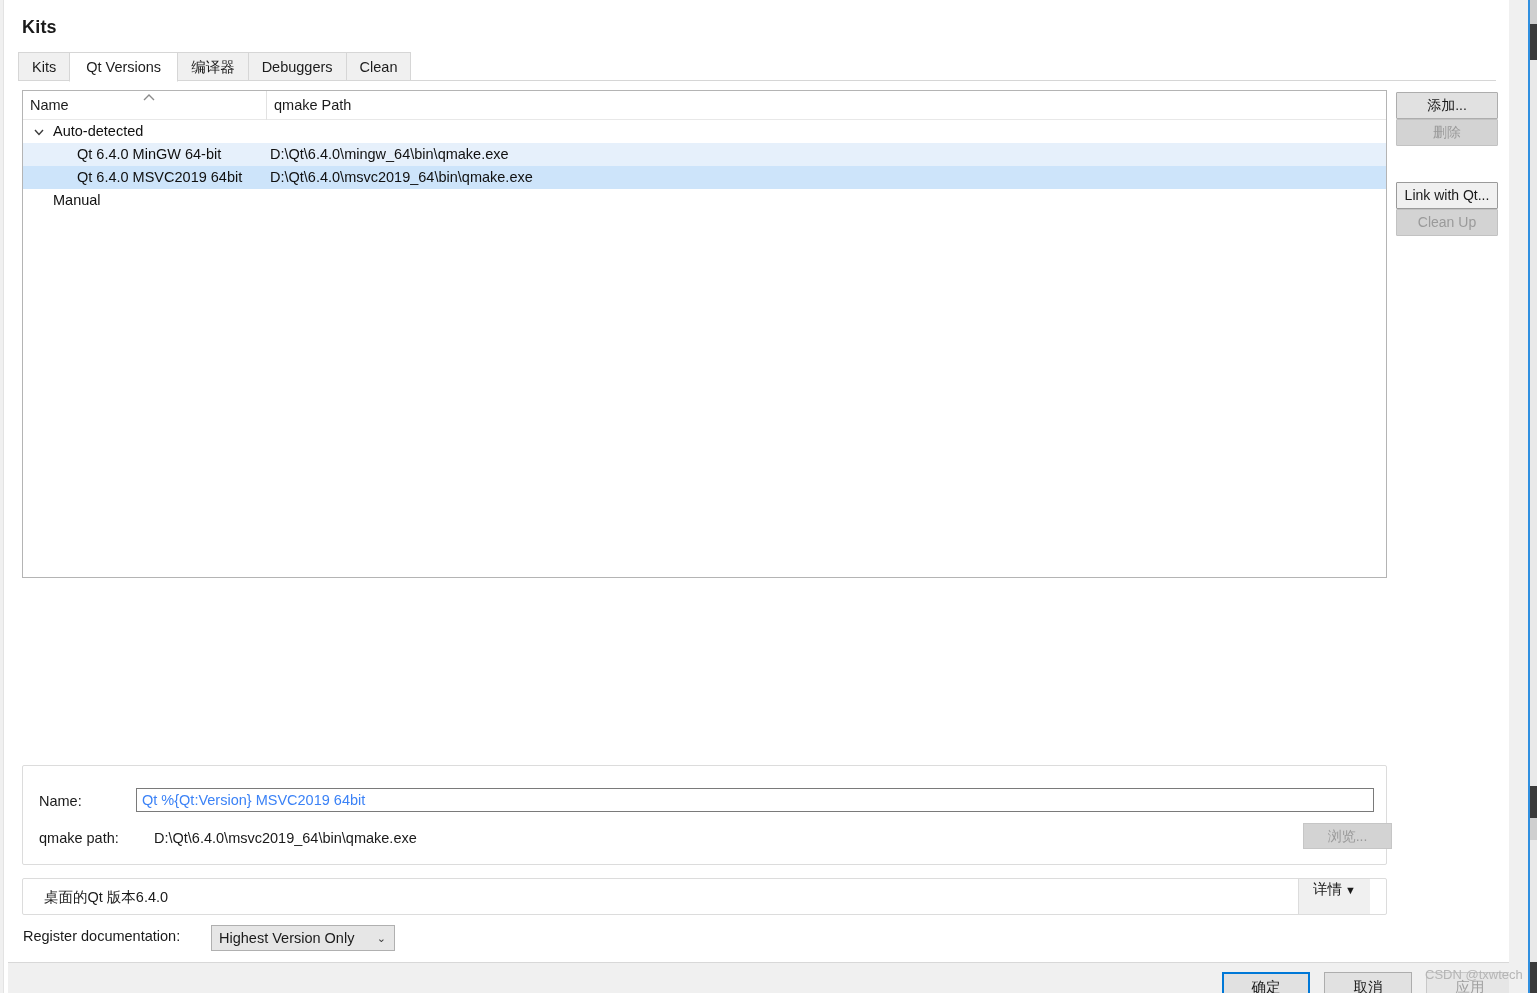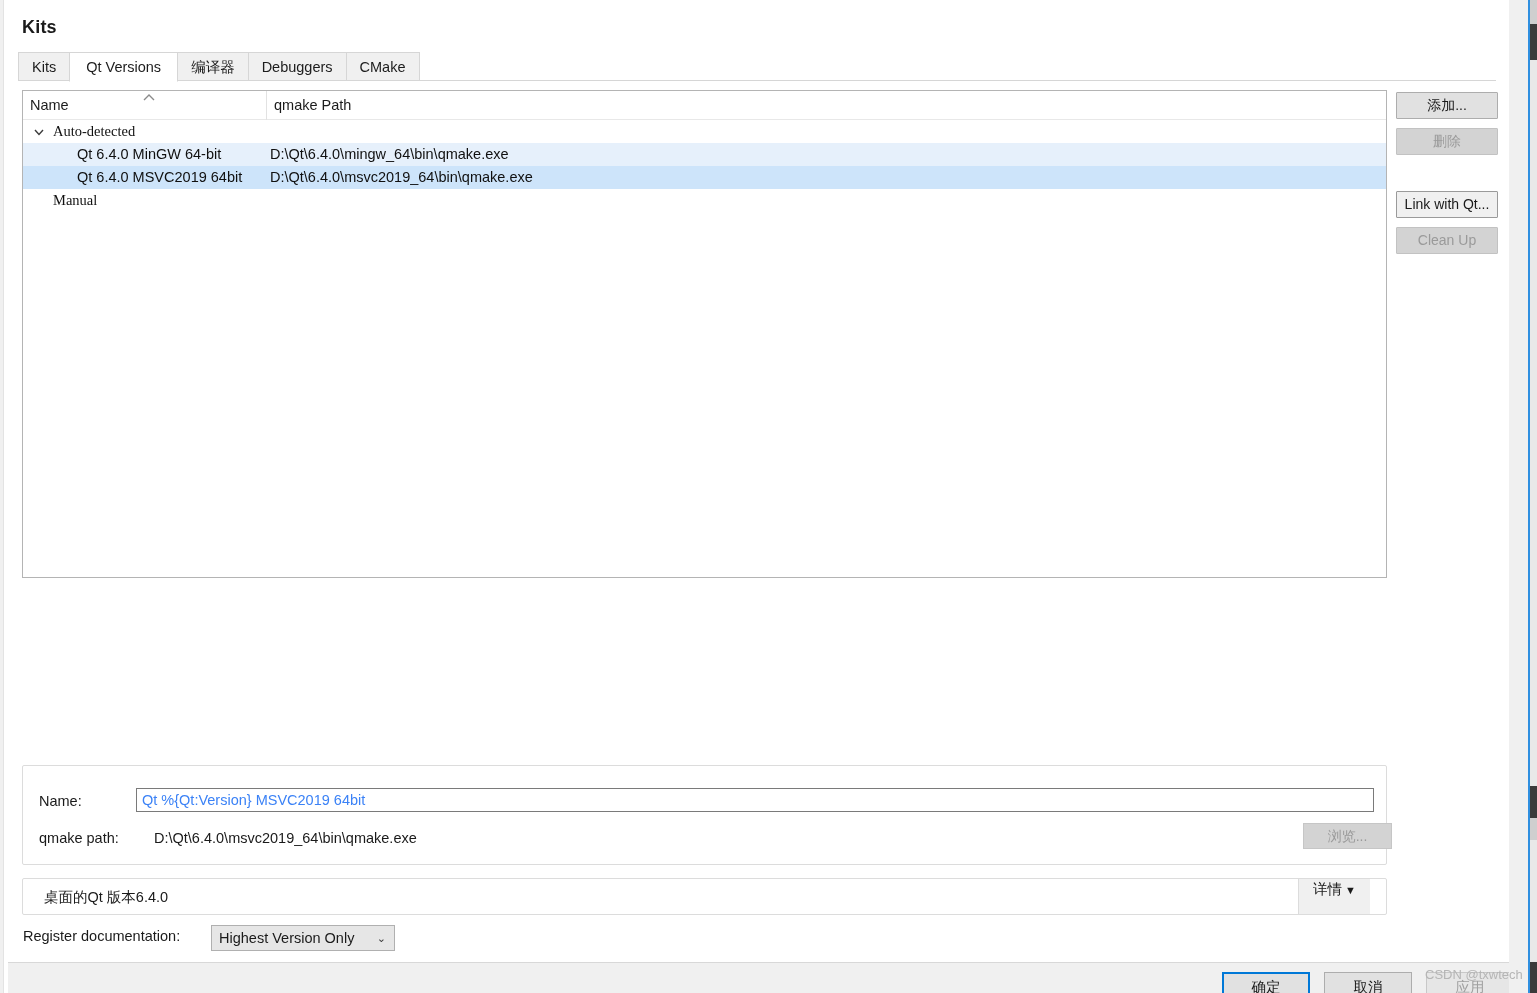--- a/index.html
+++ b/index.html
@@ -95,34 +95,34 @@
   .trow.selected{ background: #cde4fa; }
 
   .tw-chevron {
     position: absolute; left: 10px; top: 6px; width: 12px; height: 12px;
   }
   .tw-chevron svg { display: block; }
 
   .tcell-name { position: absolute; left: 0;   padding-left: 7px; }
   .tcell-path { position: absolute; left: 243px; padding-left: 4px; }
 
-  .lvl0 .tcell-name { padding-left: 30px; font-family: Liberation Serif, serif; }
+  .lvl0 .tcell-name { padding-left: 30px; }
   .lvl1 .tcell-name { padding-left: 54px; }
 
   
   .side-btns {
     position: absolute; left: 1392px; top: 92px; width: 102px;
   }
   .btn {
     display: block; width: 102px; height: 27px;
     font-size: 14px; color: #1a1a1a;
     background: #e1e1e1; border: 1px solid #adadad;
     border-radius: 1px;
     text-align: center; line-height: 25px;
-    margin-bottom: 9px; cursor: default;
+    cursor: default;
     font-family: "Liberation Sans", sans-serif;
     padding: 0;
   }
   .btn.disabled { color: #9a9a9a; background: #d3d3d3; border-color: #c2c2c2; }
   .btn.plain    { background: #f0f0f0; border: 1px solid #9a9a9a; }
   .btn.spacer-above { margin-top: 36px; }
 
   
   .detailbox {
     position: absolute; left: 18px; top: 765px;
@@ -245,21 +245,21 @@
 
   <div class="dialog">
 
     <div class="page-title">Kits</div>
 
     <div class="tabbar">
       <div class="tab">Kits</div>
       <div class="tab selected">Qt Versions</div>
       <div class="tab">编译器</div>
       <div class="tab">Debuggers</div>
-      <div class="tab">CMake</div>
+      <div class="tab">Clean</div>
     </div>
 
     <div class="treebox">
 
       <div class="tree-header">
         <div class="th th-name">Name</div>
         <div class="sort-arrow">
           <svg width="16" height="10" viewBox="0 0 16 10">
             <path d="M3 7 L8 2 L13 7" fill="none" stroke="#8a8a8a" stroke-width="1.4"></path>
           </svg>

